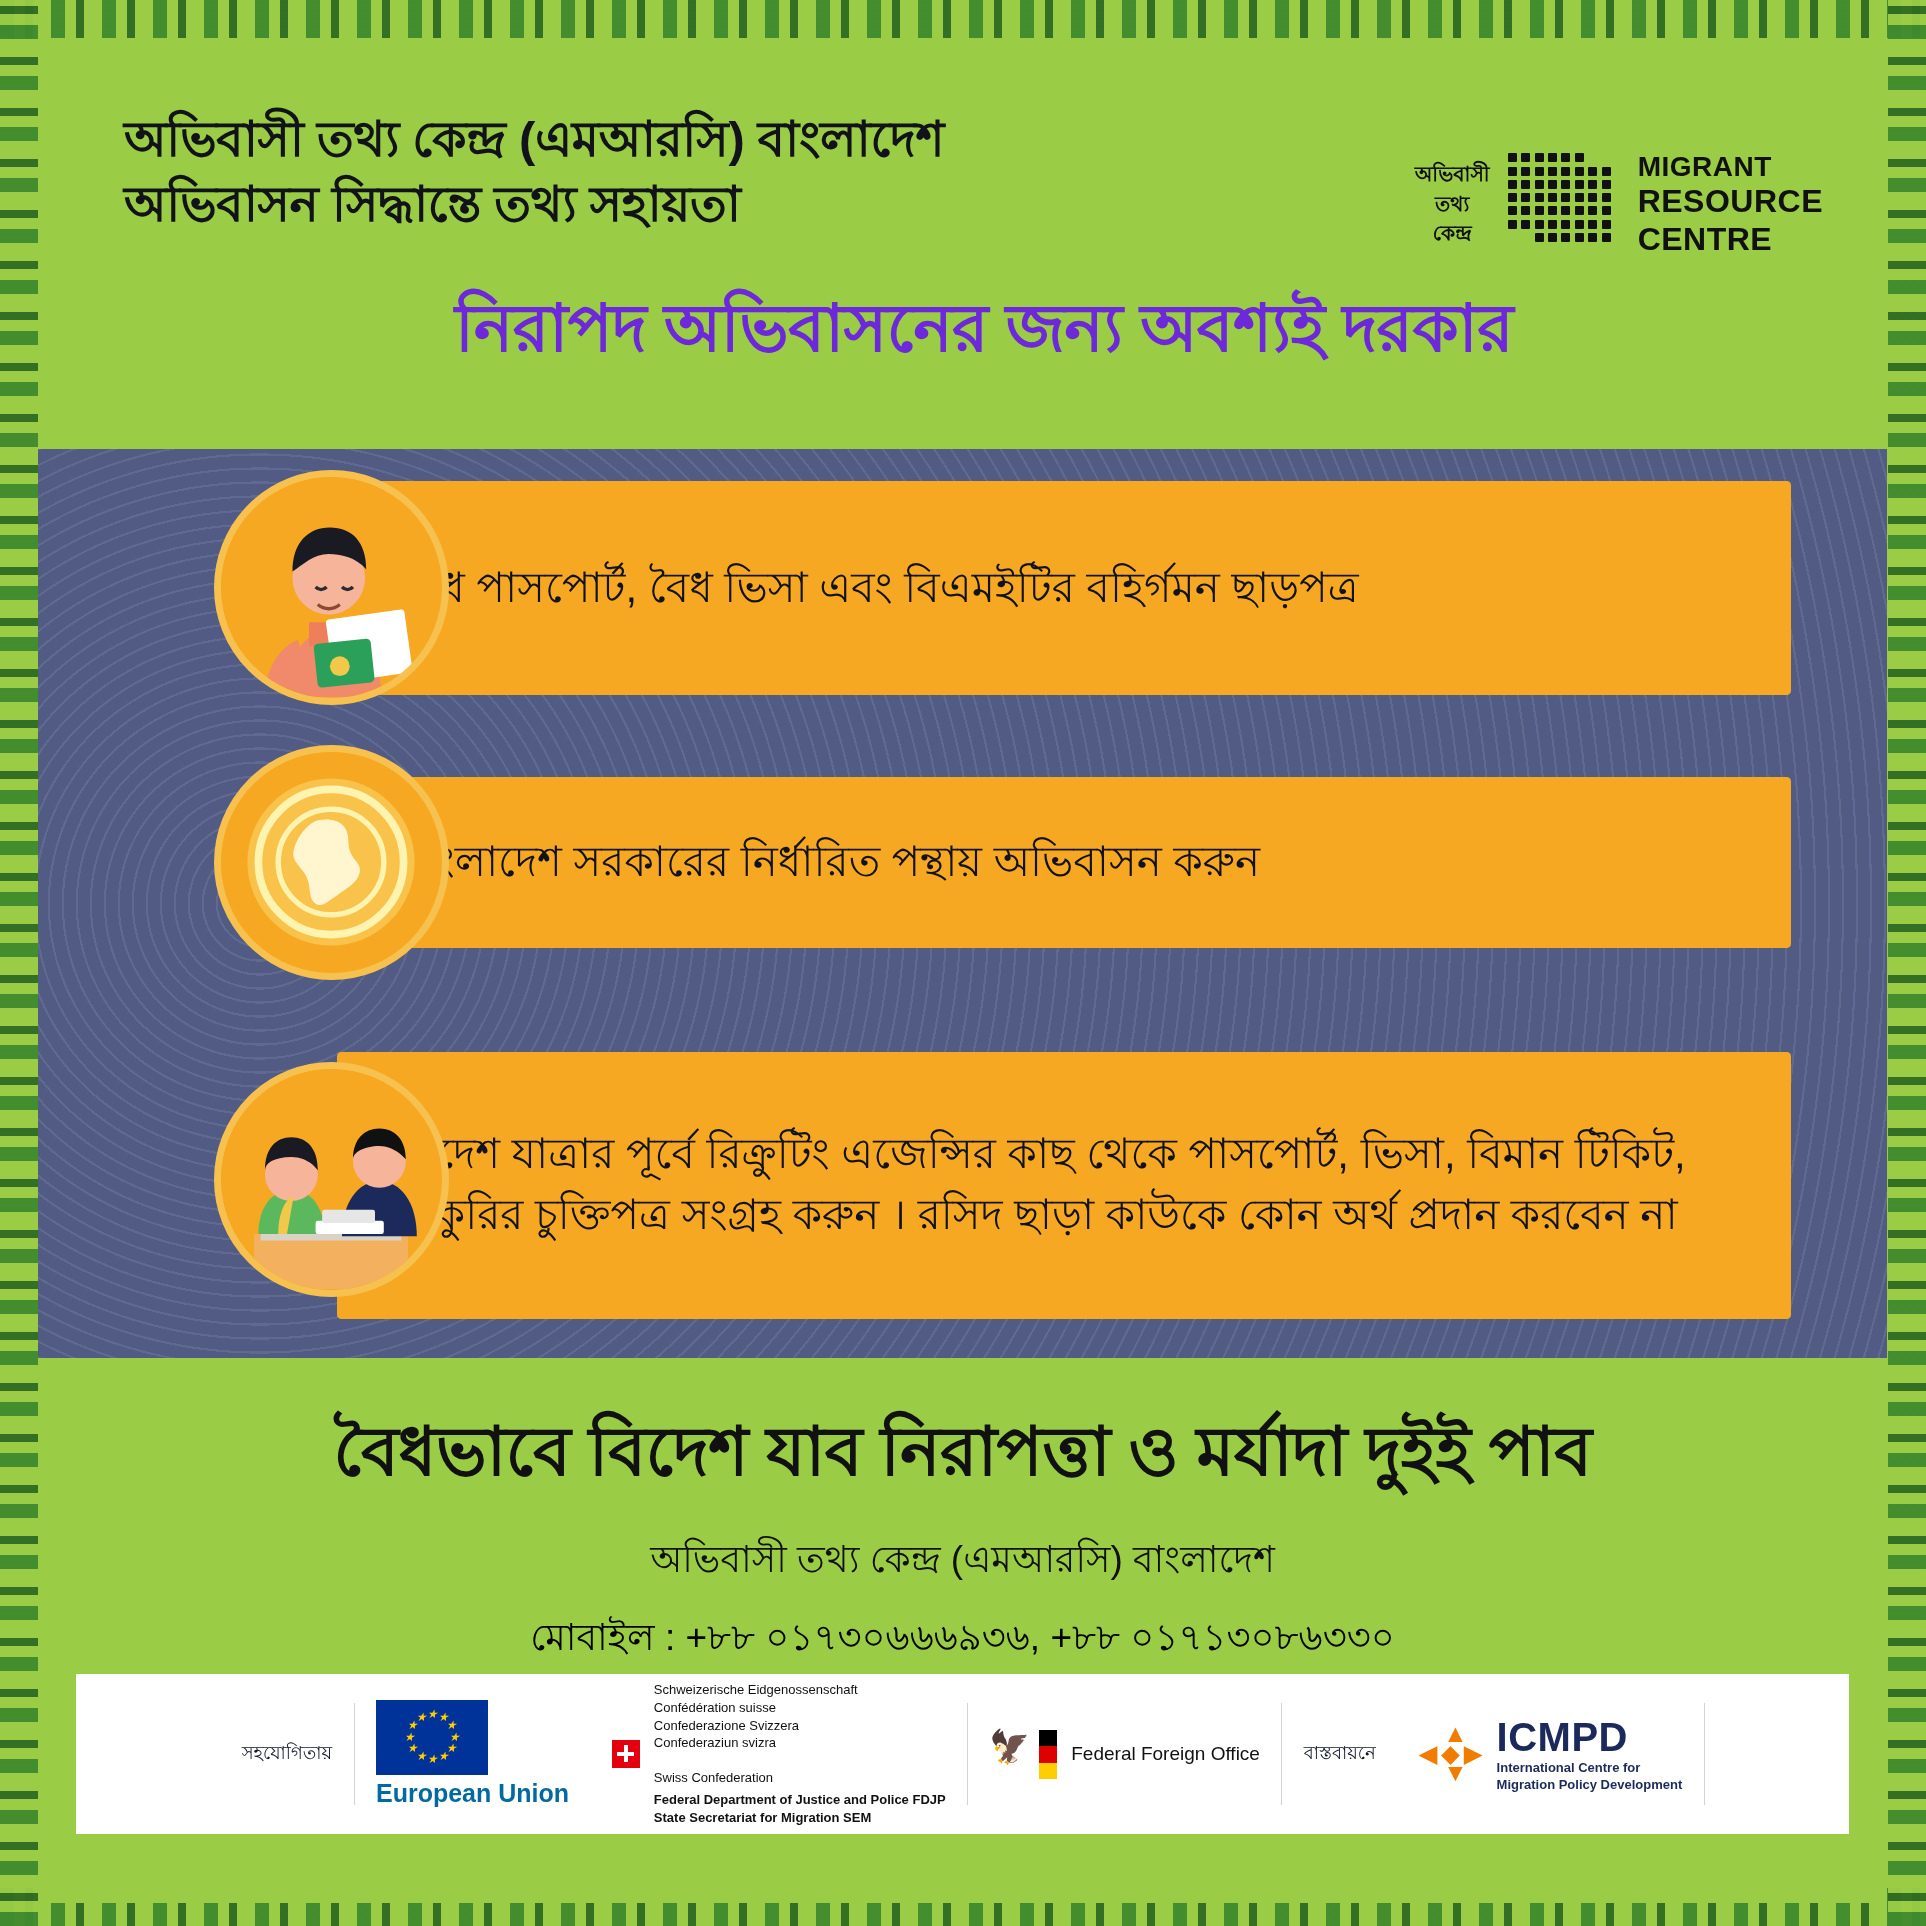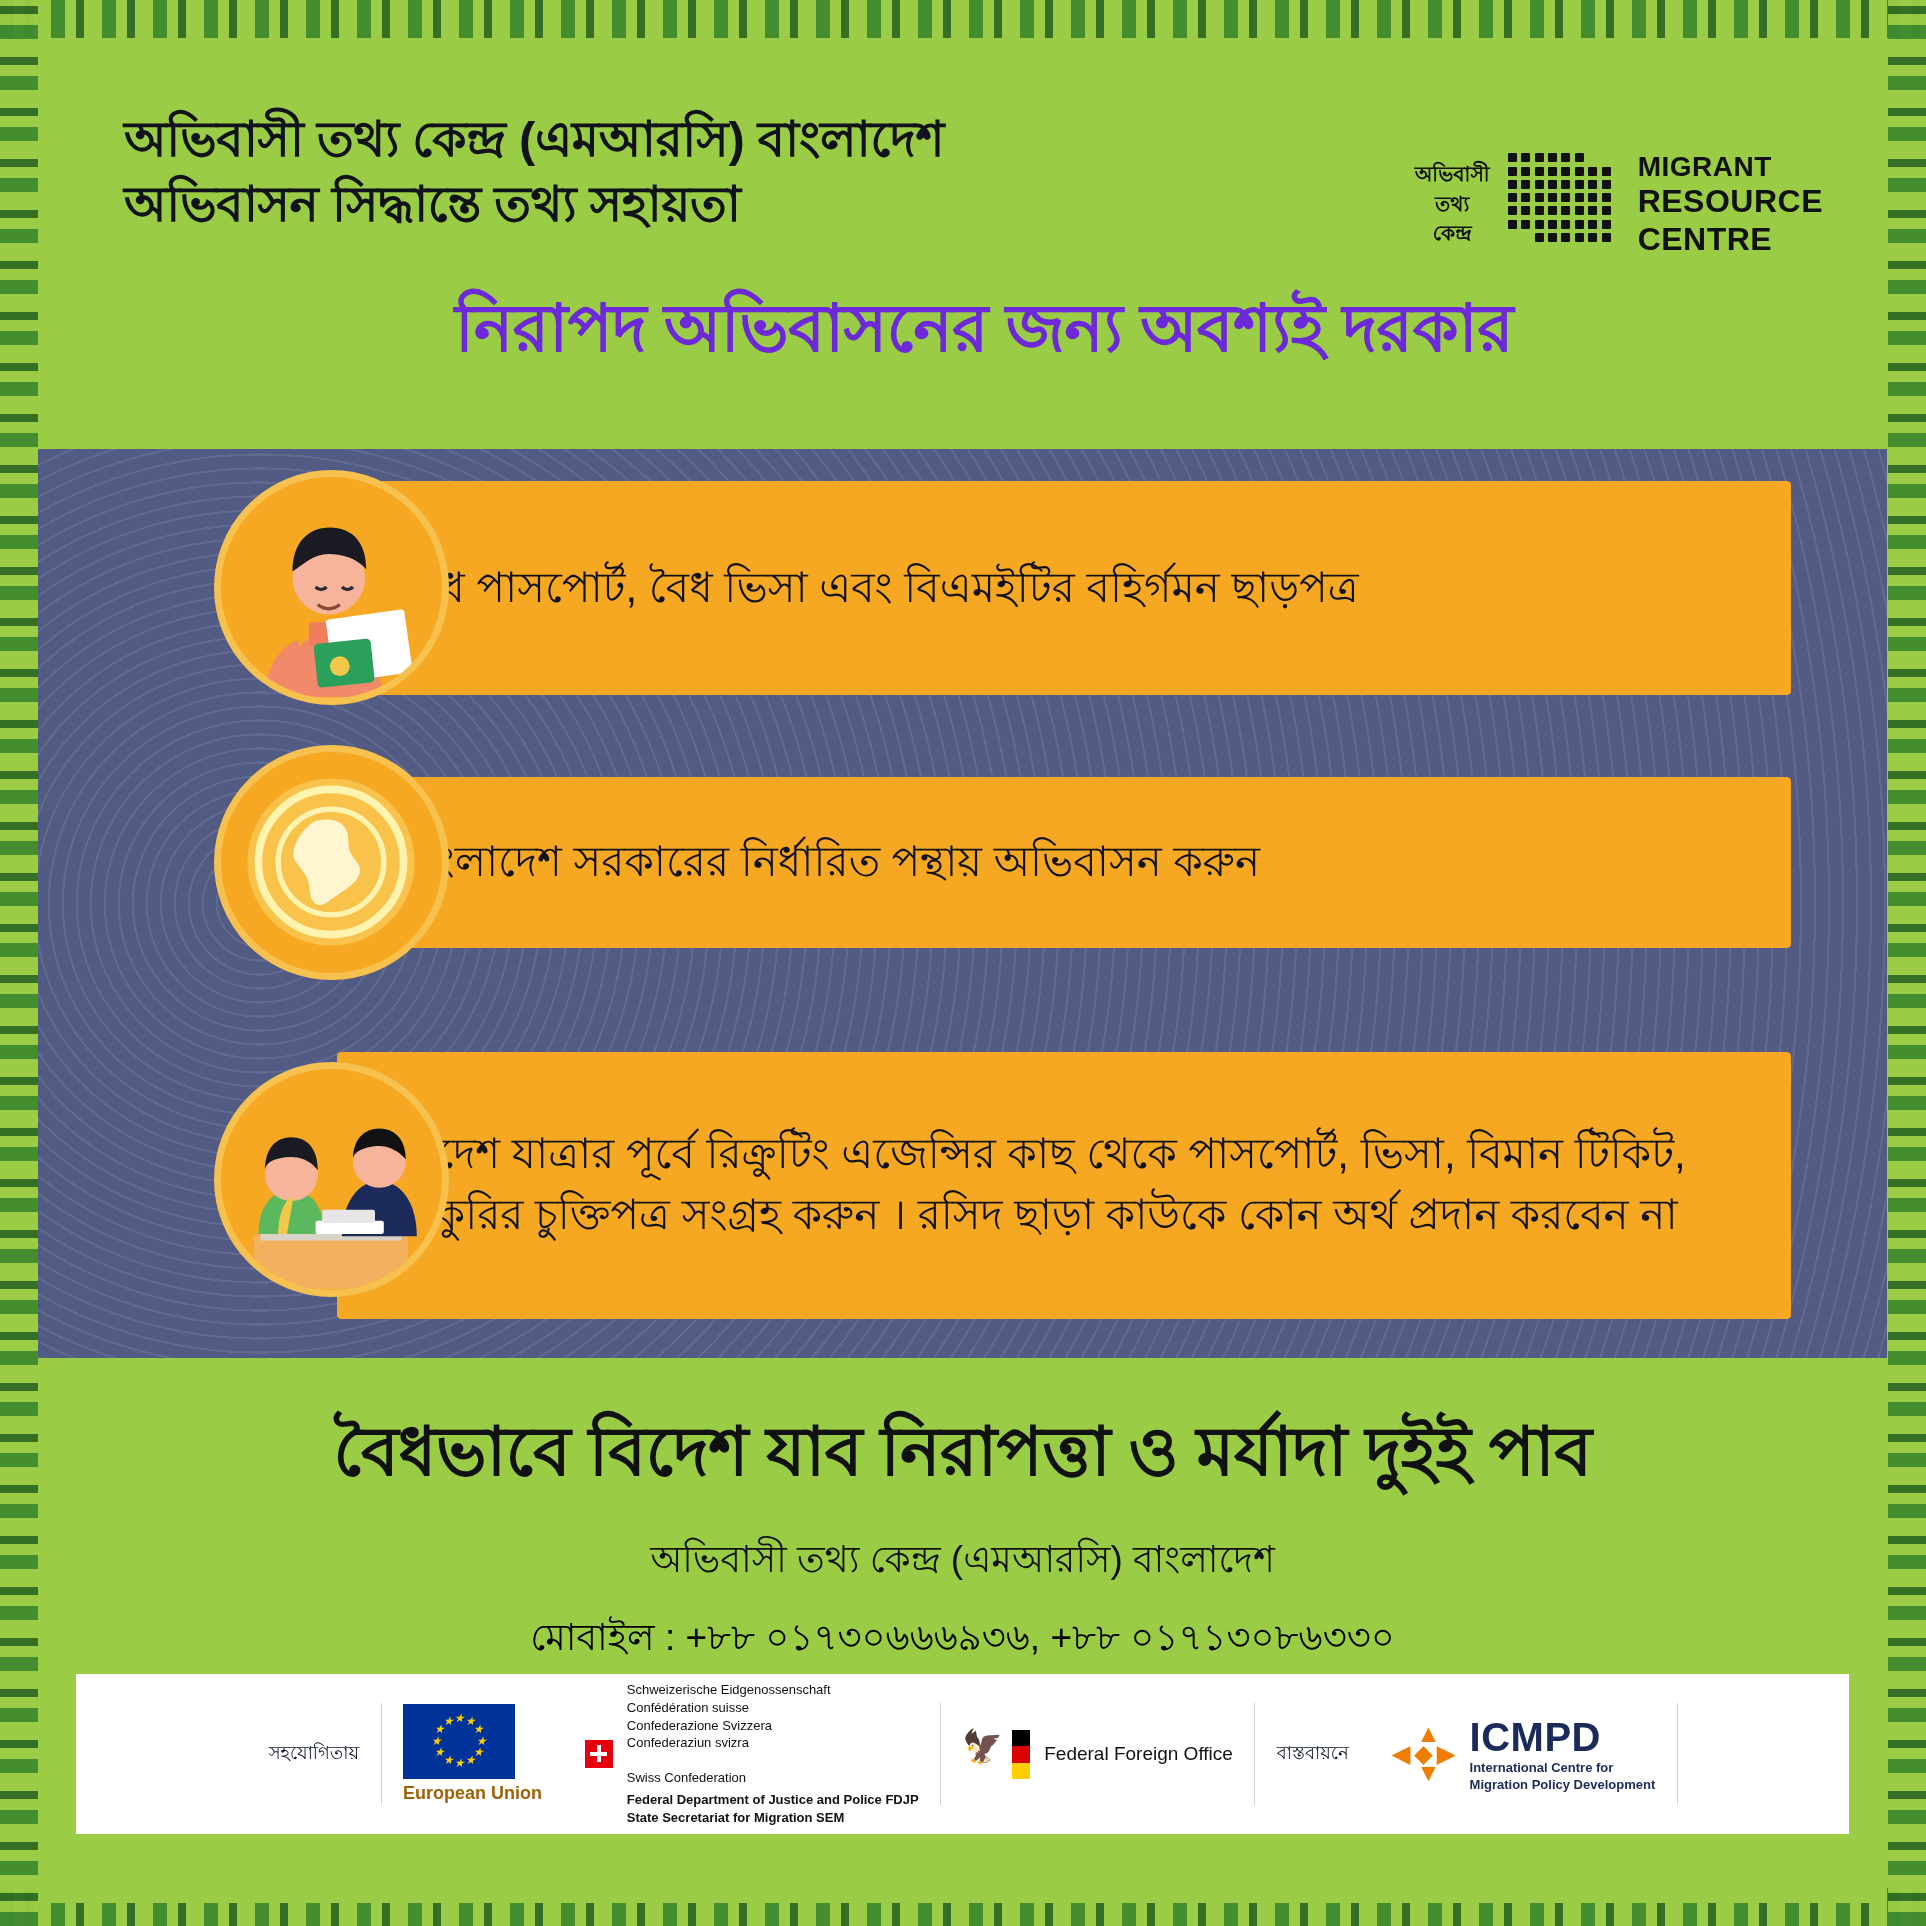--- a/index.html
+++ b/index.html
@@ -219,21 +219,21 @@
   .cell-label { font-size: 18px; color: #0f172a; }
 
   .eu-flag {
     width: 112px; height: 75px;
     background: #003399;
     position: relative;
   }
   .eu-flag i {
     position: absolute; color: #ffcc00; font-size: 11.8px; line-height: 11.8px;
   }
-  .eu-cap { font-size: 18px; color: #a16207; font-weight: 600; margin-top: 4.3px; text-align: center; }
+  .eu-cap { font-size: 25px; color: #0369a1; font-weight: 600; margin-top: 4.3px; text-align: center; }
 
   .swiss-cross {
     width: 28px; height: 28px; background: #e4000f; position: relative;
   }
   .swiss-cross::before, .swiss-cross::after {
     content: ""; position: absolute; background: #fff;
   }
   .swiss-cross::before { left: 11.8px; top: 5.3px; width: 4.3px; height: 17px; }
   .swiss-cross::after { left: 5.3px; top: 11.8px; width: 17px; height: 4.3px; }
   .swiss-text { font-size: 13px; color: #111; line-height: 1.35; }

